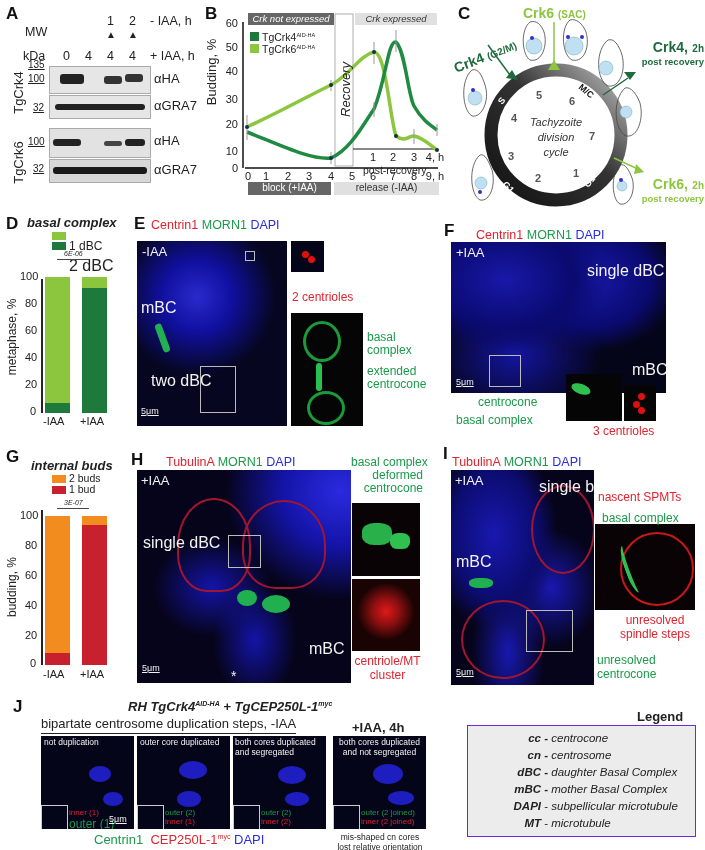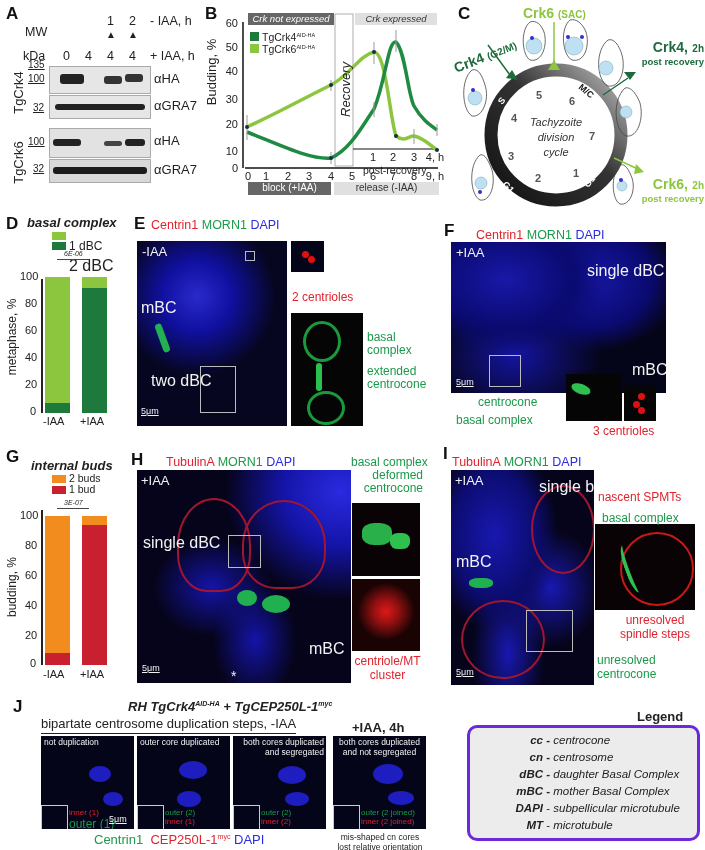--- a/index.html
+++ b/index.html
@@ -434,21 +434,21 @@
   </div>
   <div class="micro" style="left:137px;top:736px;width:93px;height:93px;background:#05051a;">
     <div class="lbl-white" style="left:3px;top:1px;font-size:8.5px;">outer core duplicated</div>
     <div class="abs" style="left:42px;top:25px;width:28px;height:18px;background:#1e1ec0;border-radius:50%;"></div>
     <div class="abs" style="left:40px;top:55px;width:24px;height:16px;background:#1e1ec0;border-radius:50%;"></div>
     <div class="abs" style="left:0;top:69px;width:25px;height:24px;border:1px solid #ccc;"></div>
     <div class="abs green" style="left:28px;top:72px;font-size:8px;">outer (2)</div>
     <div class="abs red" style="left:28px;top:81px;font-size:8px;">inner (1)</div>
   </div>
   <div class="micro" style="left:233px;top:736px;width:93px;height:93px;background:#05051a;">
-    <div class="lbl-white" style="left:2px;top:1px;font-size:8.5px;width:89px;text-align:right;white-space:normal;line-height:10px;">both cores duplicated and segregated</div>
+    <div class="lbl-white" style="left:2px;top:1px;font-size:8.5px;width:89px;text-align:left;white-space:normal;line-height:10px;">both cores duplicated and segregated</div>
     <div class="abs" style="left:45px;top:30px;width:28px;height:18px;background:#1e1ec0;border-radius:50%;"></div>
     <div class="abs" style="left:52px;top:56px;width:24px;height:14px;background:#1e1ec0;border-radius:50%;"></div>
     <div class="abs" style="left:0;top:69px;width:25px;height:24px;border:1px solid #ccc;"></div>
     <div class="abs green" style="left:28px;top:72px;font-size:8px;">outer (2)</div>
     <div class="abs red" style="left:28px;top:81px;font-size:8px;">inner (2)</div>
   </div>
   <div class="micro" style="left:333px;top:736px;width:93px;height:93px;background:#05051a;">
     <div class="lbl-white" style="left:2px;top:1px;font-size:8.5px;width:89px;text-align:center;white-space:normal;line-height:10px;">both cores duplicated and not segregated</div>
     <div class="abs" style="left:40px;top:28px;width:30px;height:20px;background:#1e1ec0;border-radius:50%;"></div>
     <div class="abs" style="left:55px;top:55px;width:26px;height:14px;background:#1e1ec0;border-radius:50%;"></div>
@@ -462,21 +462,21 @@
     <span class="blue">DAPI</span>
   </div>
   <div class="abs" style="left:330px;top:832px;width:100px;font-size:8.5px;text-align:center;line-height:10px;">
     <div>mis-shaped cn cores</div>
     <div>lost relative orientation</div>
   </div>
 </div>
 
 <div>
   <div class="abs" style="left:637px;top:709px;font-weight:bold;font-size:13px;">Legend</div>
-  <div class="abs" style="left:467px;top:725px;width:227px;height:110px;background:#ececec;border:3px solid #6d28d9;border-radius:10px;">
+  <div class="abs" style="left:467px;top:725px;width:227px;height:110px;background:#ececec;border:1px solid #6d28d9;border-radius:0;">
     <div style="padding:4px 0 0 0;font-size:11.5px;line-height:17px;">
       <div style="display:flex;">
           <span style="width:73px;text-align:right;font-weight:bold;font-style:italic;">cc</span>
           <span style="font-weight:bold;">&nbsp;-&nbsp;</span>
           <span style="font-style:italic;">centrocone</span>
         </div>
       <div style="display:flex;">
           <span style="width:73px;text-align:right;font-weight:bold;font-style:italic;">cn</span>
           <span style="font-weight:bold;">&nbsp;-&nbsp;</span>
           <span style="font-style:italic;">centrosome</span>

